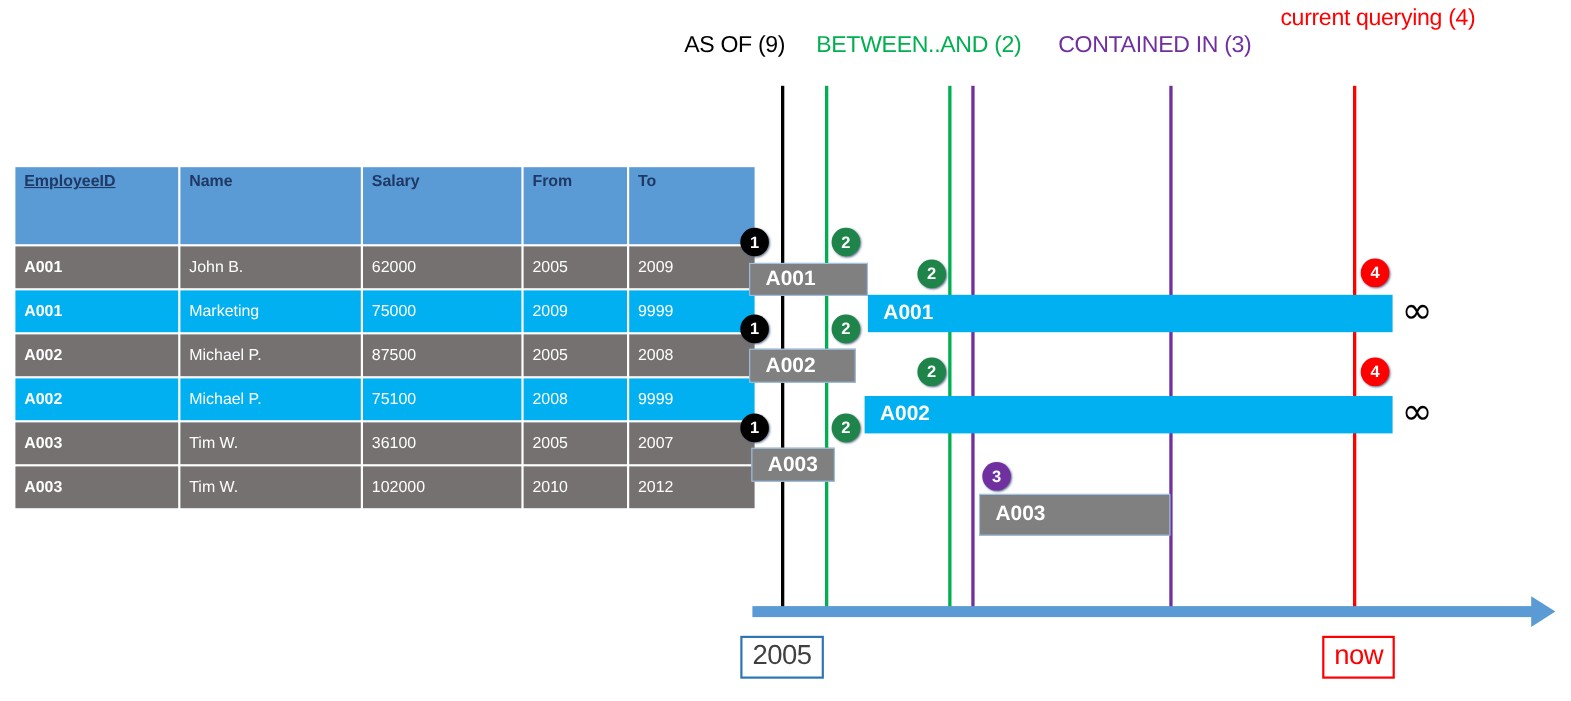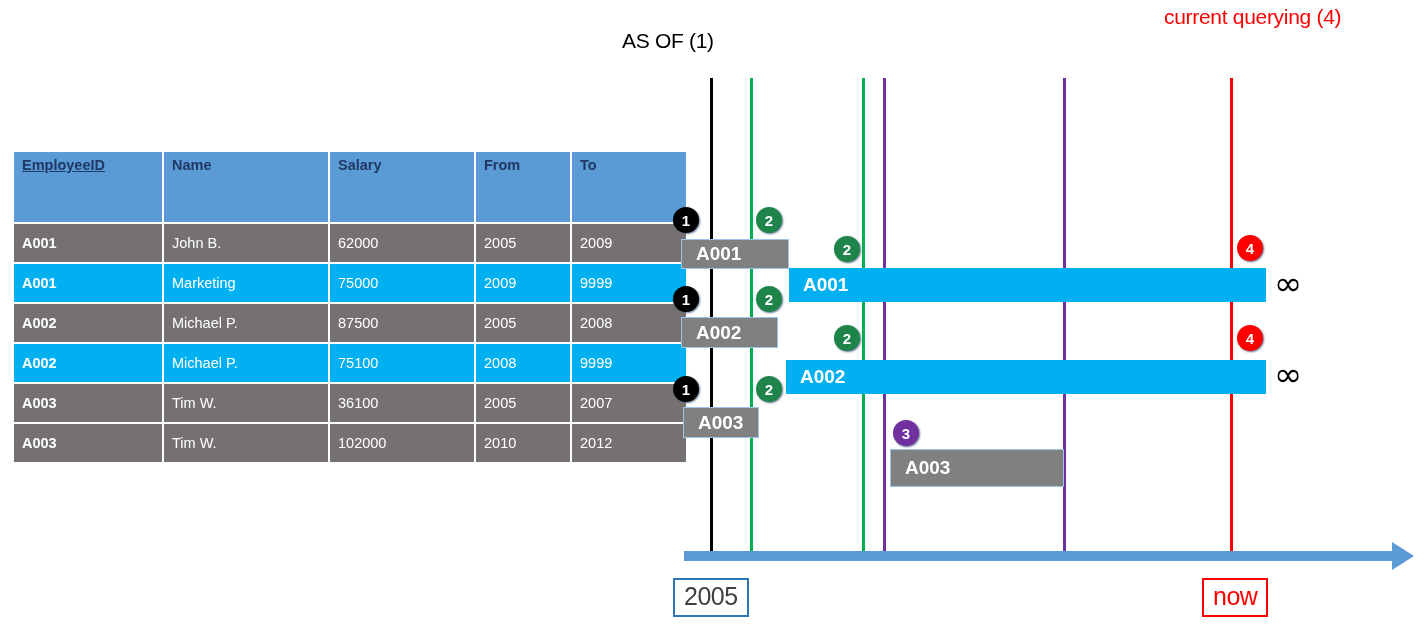--- a/index.html
+++ b/index.html
@@ -236,21 +236,23 @@
       <td>Tim W.</td>
       <td>102000</td>
       <td>2010</td>
       <td>2012</td>
     </tr>
   </tbody>
 </table>
 
 <div id="diagram">
 
-  <div class="legend" id="legend-asof">AS OF (1)</div>
+  <div class="legend" id="legend-asof">AS OF (9)</div>
+  <div class="legend" id="legend-between">BETWEEN..AND (2)</div>
+  <div class="legend" id="legend-contained">CONTAINED IN (3)</div>
   <div class="legend" id="legend-current">
     <div>current querying (4)</div>
   </div>
 
   <div class="vline" id="vline-asof"></div>
   <div class="vline" id="vline-between-1"></div>
   <div class="vline" id="vline-between-2"></div>
   <div class="vline" id="vline-contained-1"></div>
   <div class="vline" id="vline-contained-2"></div>
   <div class="vline" id="vline-now"></div>

